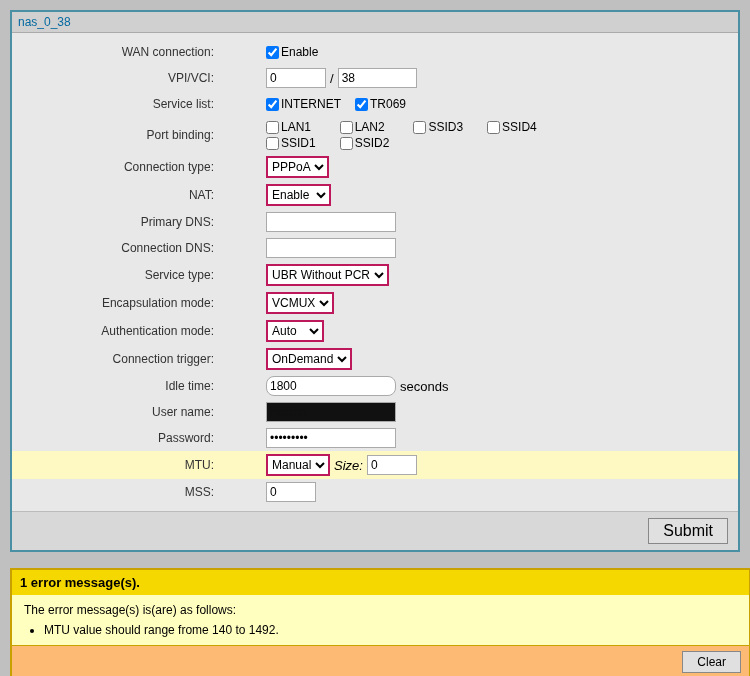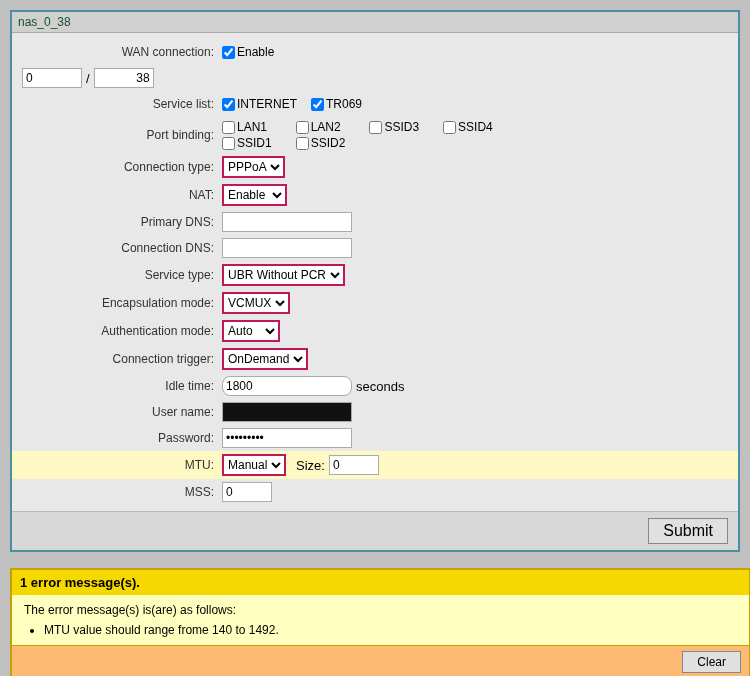--- a/index.html
+++ b/index.html
@@ -14,33 +14,34 @@
       width: 730px;
       border: 2px solid #4a90a4;
       background: #e8e8e8;
     }
 
     .section-title {
       background: #d0d0d0;
       padding: 3px 6px;
       font-size: 12px;
       border-bottom: 1px solid #aaa;
-      color: #14532d;
+      color: #0369a1;
     }
 
     .form-area {
       background: #e8e8e8;
       padding: 6px 0;
     }
 
     .form-row {
       display: flex;
       align-items: center;
       padding: 3px 10px;
       min-height: 26px;
+      gap: 44px;
     }
 
     .form-row.mtu-row {
       background: #fef9c3;
     }
 
     .form-label {
       width: 200px;
       text-align: right;
       padding-right: 8px;
@@ -180,24 +181,25 @@
       <div class="form-label">WAN connection:</div>
       <div class="form-control-area">
         <label class="checkbox-label">
           <input type="checkbox" checked="" style="">
           <span>Enable</span>
         </label>
       </div>
     </div>
 
     <div class="form-row">
+      <div class="form-label">VPI/VCI:</div>
       <div class="form-control-area vpi-vci">
         <input type="text" style="width: 60px;" value="0">
         <span>/</span>
-        <input type="text" style="width: 60px; text-align: right;" value="38">
+        <input type="text" style="width: 79px;" value="38">
       </div>
     </div>
 
     <div class="form-row">
       <div class="form-label">Service list:</div>
       <div class="form-control-area">
         <label class="checkbox-label">
           <input type="checkbox" checked="" style="">
           <span>INTERNET</span>
         </label>
@@ -341,21 +343,21 @@
       </div>
     </div>
 
     <div class="form-row mtu-row">
       <div class="form-label">MTU:</div>
       <div class="form-control-area">
         <select>
           <option>Manual</option>
           <option>Auto</option>
         </select>
-        <span style="margin-left:6px;">Size:</span>
+        <span style="font-style:italic;">Size:</span>
         <input type="text" style="width: 50px;" value="0">
       </div>
     </div>
 
     <div class="form-row">
       <div class="form-label">MSS:</div>
       <div class="form-control-area">
         <input type="text" style="width: 50px;" value="0">
       </div>
     </div>

